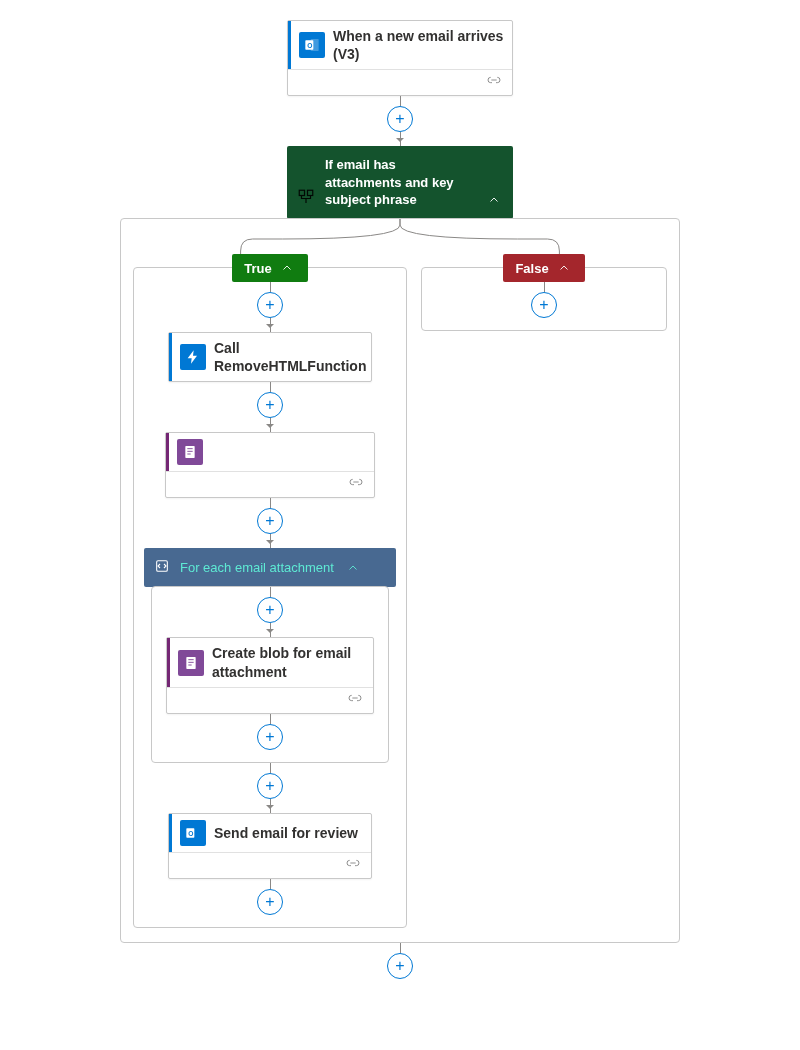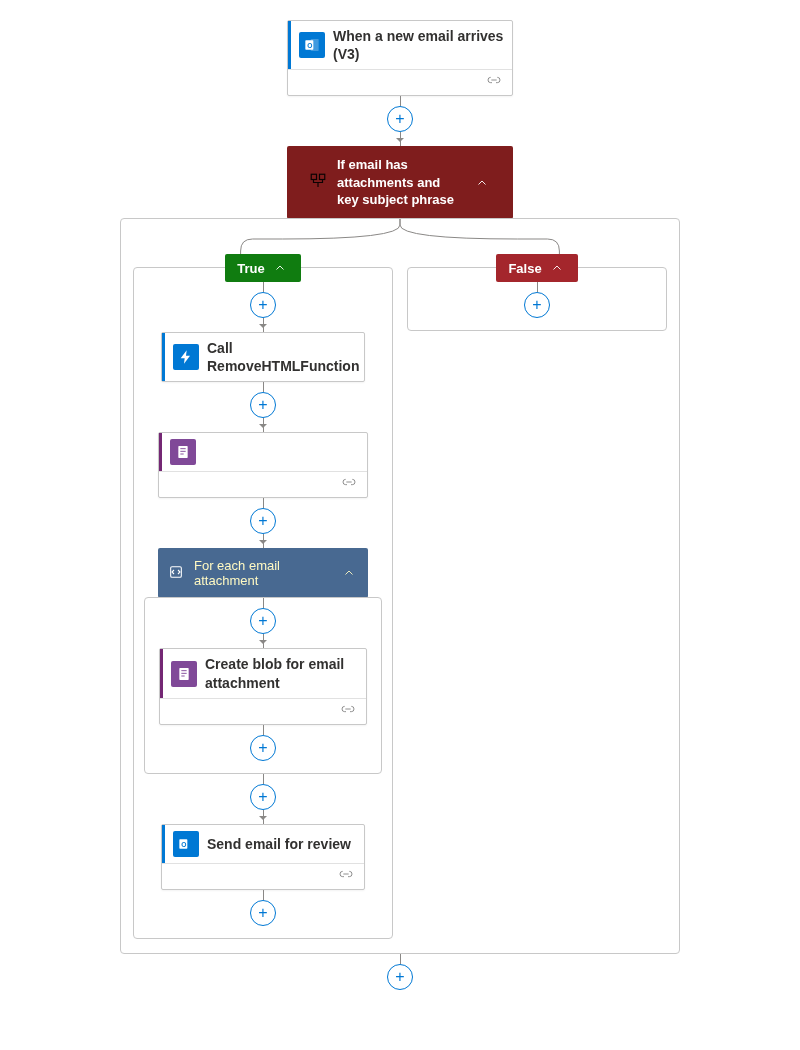--- a/index.html
+++ b/index.html
@@ -76,26 +76,26 @@
     position: absolute;
     bottom: 0; left: 50%;
     transform: translateX(-50%);
     border: 4px solid transparent;
     border-top-color: #8a8886;
   }
 
   
   .cond-card {
     width: 226px;
-    background: #7f1d1d;
+    background: #14532d;
     color: #fff;
     border-radius: 2px;
     display: flex;
-    align-items: center;
-    padding: 10px 22px;
+    align-items: flex-end;
+    padding: 10px 10px;
     gap: 10px;
     position: relative;
   }
   .cond-card .cond-title { font-weight: 600; font-size: 13px; line-height: 1.35; flex: 1; }
   .cond-card .cond-icon { width: 18px; filter: invert(1); opacity: .9; flex-shrink: 0; }
   .chev {
     width: 18px; height: 18px; flex-shrink: 0;
     display: inline-flex; align-items: center; justify-content: center;
     cursor: pointer;
   }
@@ -141,23 +141,23 @@
     flex: 1;
     display: flex; flex-direction: column; align-items: center;
     padding: 0 10px 12px;
     position: relative;
   }
   .branch-head {
     margin-top: -14px;
   }
 
   .loop-card {
-    width: 210px;
+    width: 252px;
     background: #486991;
-    color: #fef9c3;
+    color: #5eead4;
     border-radius: 2px;
     display: flex; align-items: center;
     padding: 10px 10px; gap: 10px;
   }
   .loop-box {
     border: 1px solid #c8c8c8;
     border-radius: 4px;
     width: 238px;
     padding: 0 12px 12px;
     display: flex; flex-direction: column; align-items: center;

